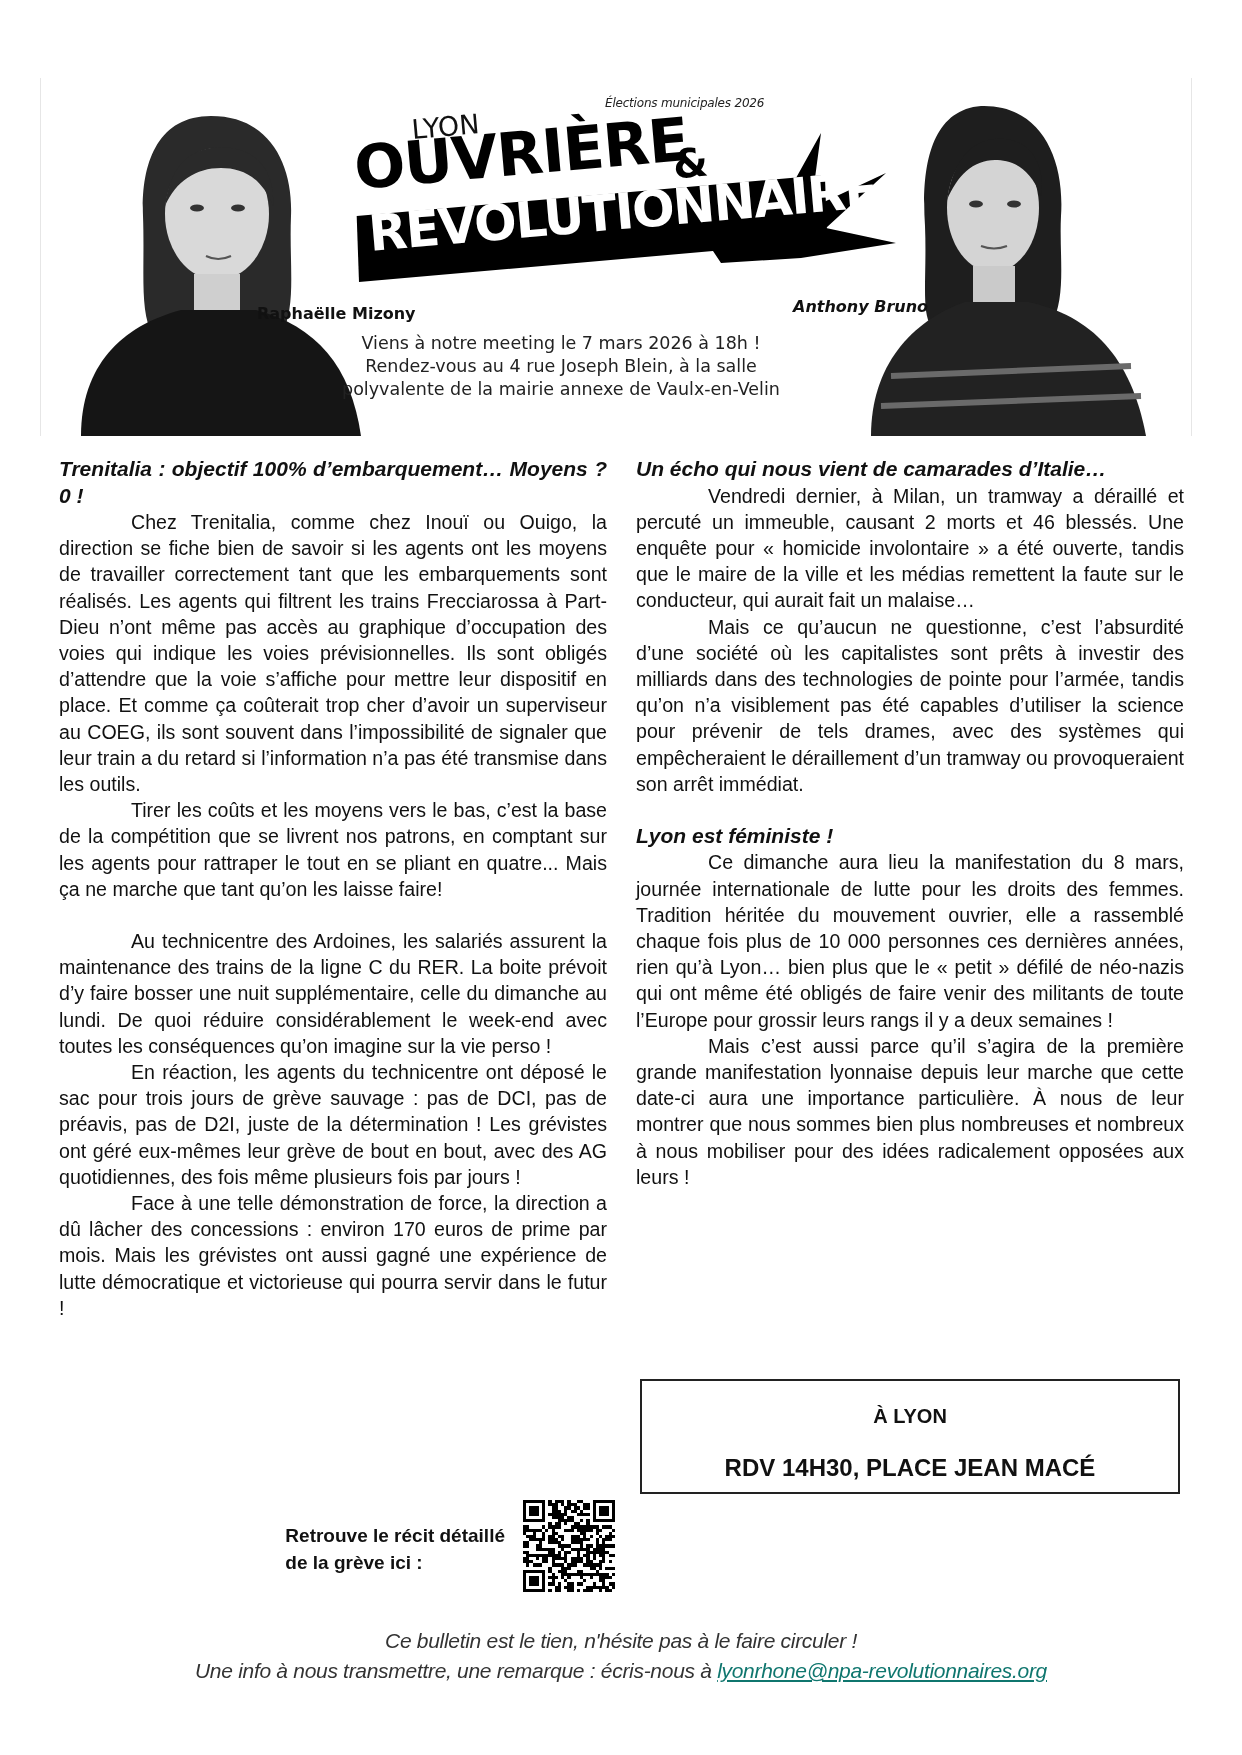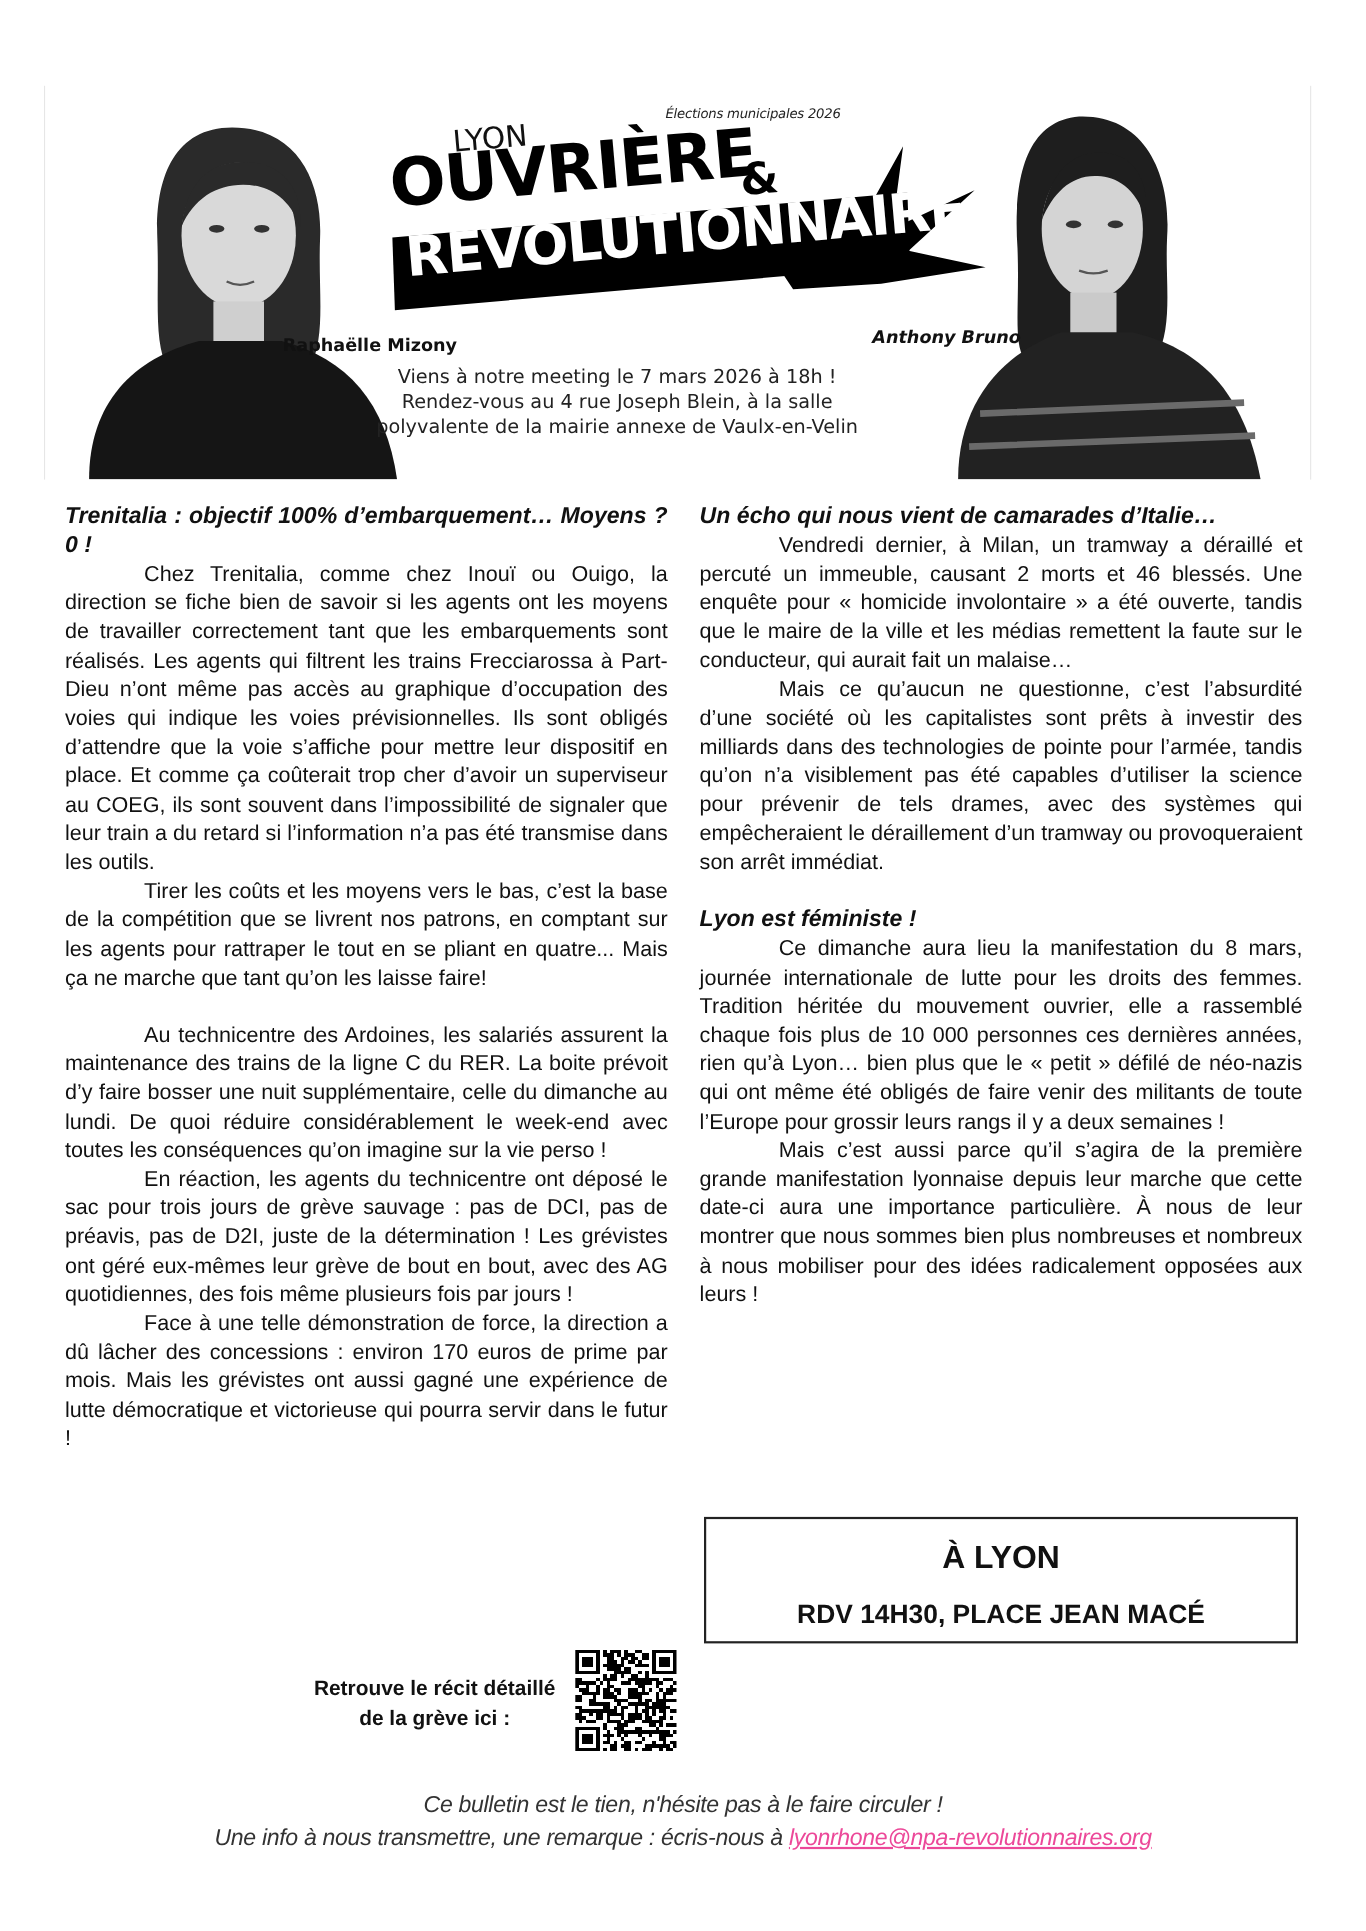--- a/index.html
+++ b/index.html
@@ -26,29 +26,29 @@
 
     
     .col { position: absolute; top: 456px; width: 548px; font-size: 19.6px; line-height: 26.2px; text-align: justify; }
     .col-left { left: 59px; }
     .col-right { left: 636px; }
     .article-title { font-weight: bold; font-style: italic; font-size: 21px; line-height: 26.5px; margin: 0; text-align: justify; }
     .para { margin: 0; text-indent: 72px; }
     .spacer { height: 26px; }
 
     .qr-block { position: absolute; left: 59px; top: 1498px; width: 556px; height: 110px; }
-    .qr-caption { position: absolute; right: 110px; top: 24px; text-align: center; font-weight: bold; font-size: 19px; line-height: 27px; }
+    .qr-caption { position: absolute; right: 110px; top: 24px; text-align: left; font-weight: bold; font-size: 19px; line-height: 27px; }
     .qr-code { position: absolute; right: 0; top: 0; width: 92px; height: 96px; }
 
     .rdv-box { position: absolute; left: 640px; top: 1379px; width: 540px; height: 115px; border: 2px solid #222; box-sizing: border-box; text-align: center; font-weight: bold; }
-    .rdv-line1 { font-size: 29px; margin-top: 20px; line-height: 30px; }
+    .rdv-line1 { font-size: 20px; margin-top: 20px; line-height: 30px; }
     .rdv-line2 { font-size: 24px; margin-top: 22px; line-height: 30px; }
 
     .footer { position: absolute; left: 0; top: 1626px; width: 1242px; text-align: center; font-style: italic; font-size: 21px; line-height: 30px; color: #333; letter-spacing: -0.3px; }
-    .footer a { color: #ec4899; text-decoration: underline; }
+    .footer a { color: #0f766e; text-decoration: underline; }
   </style>
 </head>
 <body>
 
 <div class="banner">
   <svg class="photo photo-left" viewBox="0 0 320 340">
     <rect x="0" y="0" width="320" height="340" fill="#fff"></rect>
     <path d="M150 20 C95 20 80 70 82 120 C84 175 78 215 92 240 L220 240 C236 210 228 170 230 120 C232 70 210 20 150 20 Z" fill="#2a2a2a"></path>
     <ellipse cx="156" cy="118" rx="52" ry="66" fill="#d9d9d9"></ellipse>
     <path d="M104 110 C110 60 140 48 170 52 C200 56 214 80 212 110 C200 80 180 72 160 72 C135 72 115 85 104 110 Z" fill="#2a2a2a"></path>

